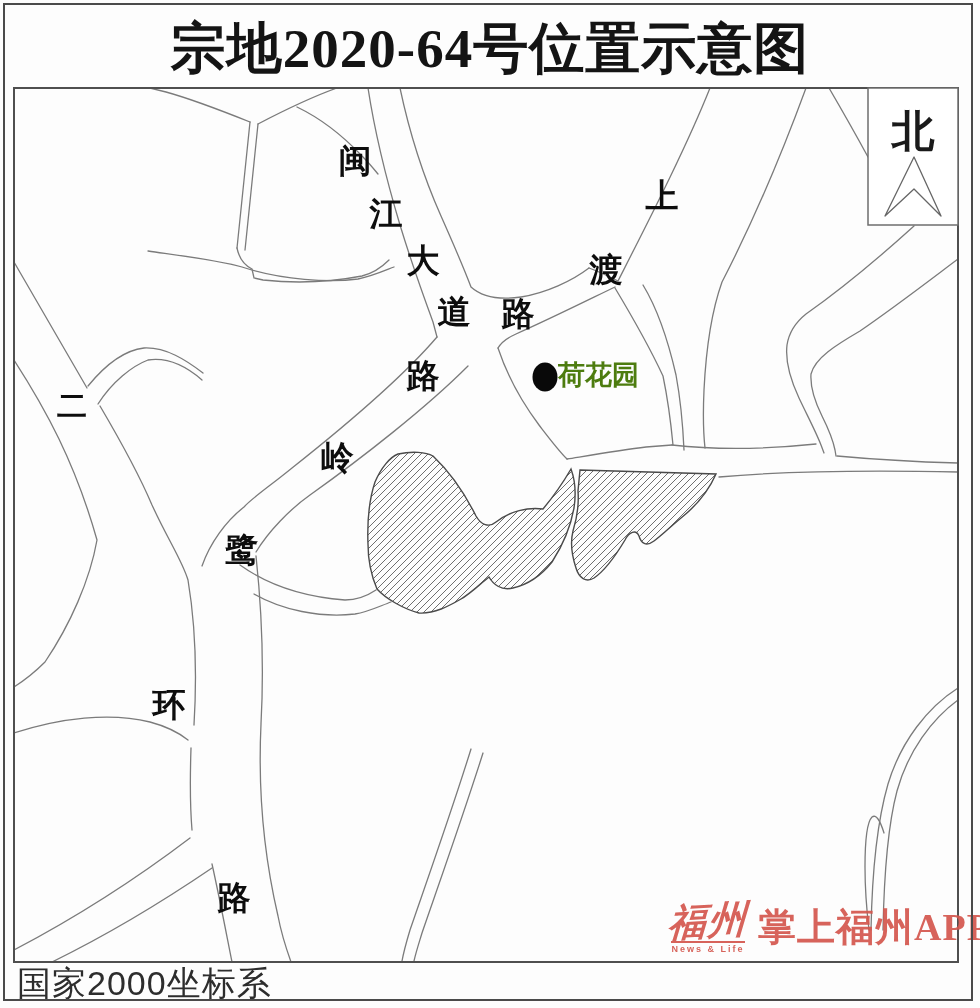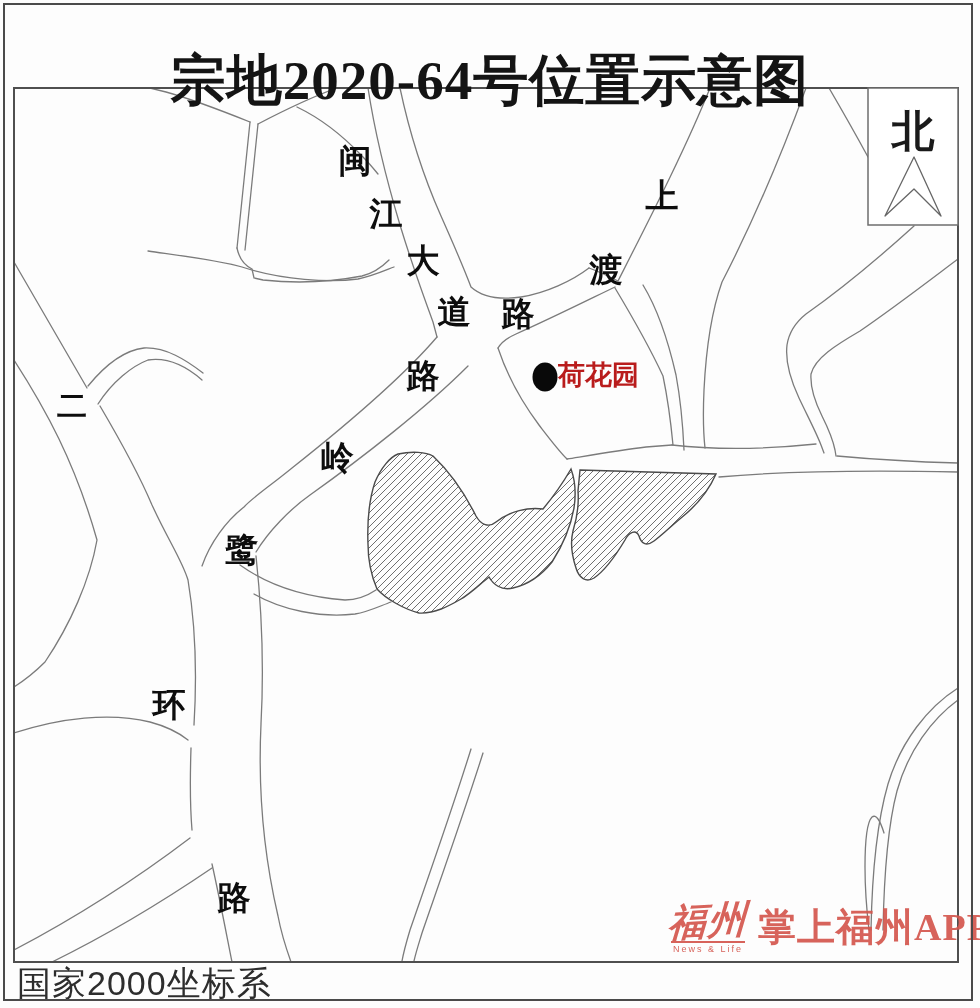--- a/index.html
+++ b/index.html
@@ -11,31 +11,31 @@
     position:relative;width:980px;height:1008px;background:#fdfdfd;
     font-family:"Liberation Sans", sans-serif;overflow:hidden;
   }
   .outer-frame{
     position:absolute;left:3px;top:3px;width:970px;height:998px;
     border:2px solid #4a4a4a;pointer-events:none;box-sizing:border-box;
   }
   .map-title{
     position:absolute;left:0;top:12px;width:980px;text-align:center;
     font-family:"Liberation Serif", serif;font-weight:bold;
-    font-size:55px;letter-spacing:1px;color:var(--ink);white-space:nowrap;margin-top:32px;
+    font-size:55px;letter-spacing:1px;color:var(--ink);white-space:nowrap;
   }
   #mapsvg{position:absolute;left:0;top:0;}
   .road-char{
     position:absolute;transform:translate(-50%,-50%);
     font-size:33px;font-weight:bold;color:#0d0d0d;line-height:1;white-space:nowrap;
   }
   .road-char.small{font-size:30px;}
   .poi-label{
     position:absolute;left:558px;top:375px;transform:translateY(-50%);
-    font-size:27px;font-weight:bold;color:#b91c1c;white-space:nowrap;line-height:1;
+    font-size:27px;font-weight:bold;color:#4d7c0f;white-space:nowrap;line-height:1;
   }
   .north-char{
     position:absolute;left:913px;top:131px;transform:translate(-50%,-50%);
     font-size:43px;font-weight:bold;color:#1a1a1a;line-height:1;
   }
   .footnote{
     position:absolute;left:17px;top:963px;
     font-size:34px;color:#2d2d2d;letter-spacing:1px;white-space:nowrap;line-height:1.2;
   }
   .watermark{
@@ -43,21 +43,21 @@
     color:var(--red);opacity:0.92;
   }
   .wm-logo{display:flex;flex-direction:column;align-items:center;margin-right:10px;}
   .wm-brand{
     font-family:"Liberation Serif", serif;font-style:italic;font-weight:bold;
     font-size:38px;line-height:0.95;transform:rotate(-3deg) skewX(-6deg);
     letter-spacing:2px;white-space:nowrap;
   }
   .wm-rule{width:74px;height:0;border-top:2px solid var(--red);margin-top:2px;}
   .wm-sub{
-    font-size:9px;letter-spacing:2px;font-weight:normal;margin-top:1px;white-space:nowrap;
+    font-size:9px;letter-spacing:2px;font-weight:bold;margin-top:1px;white-space:nowrap;
   }
   .wm-app{
     font-family:"Liberation Serif", serif;font-weight:bold;font-size:38px;
     line-height:1;letter-spacing:1px;white-space:nowrap;padding-bottom:8px;
   }
 </style>
 </head>
 <body>
 
 <div id="canvas">

